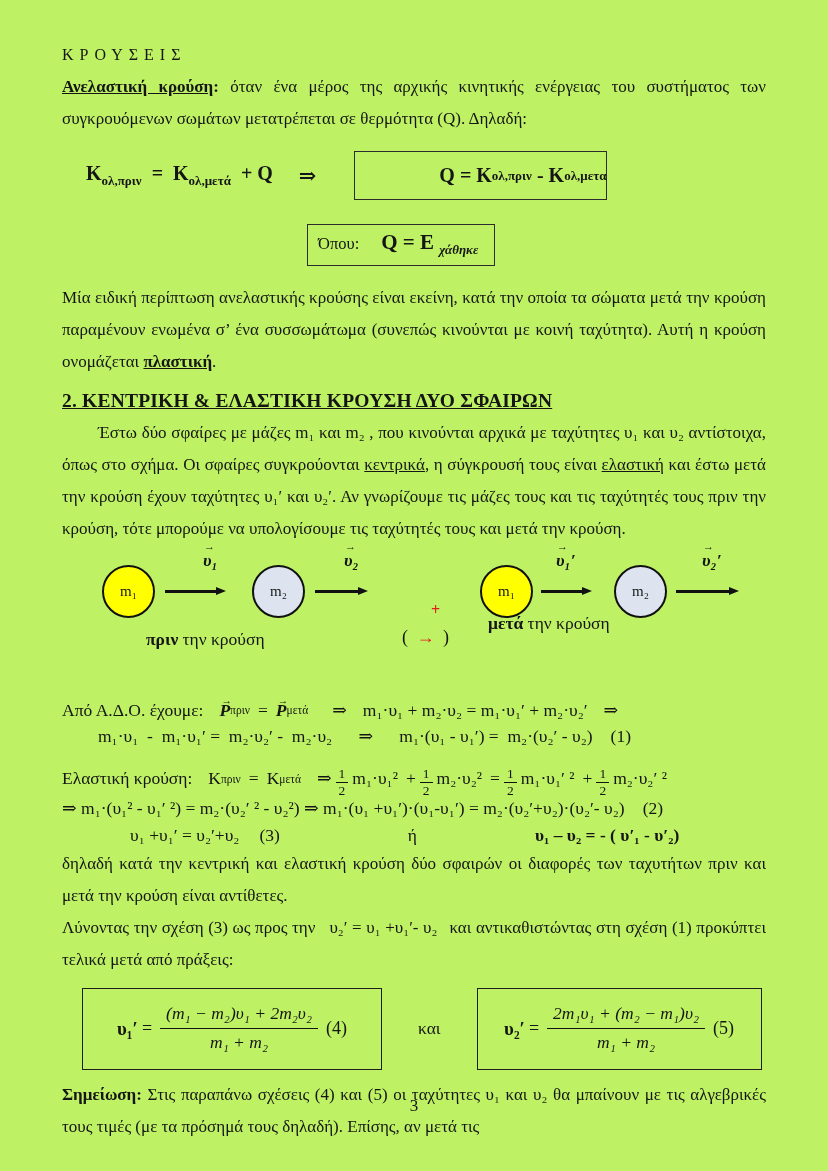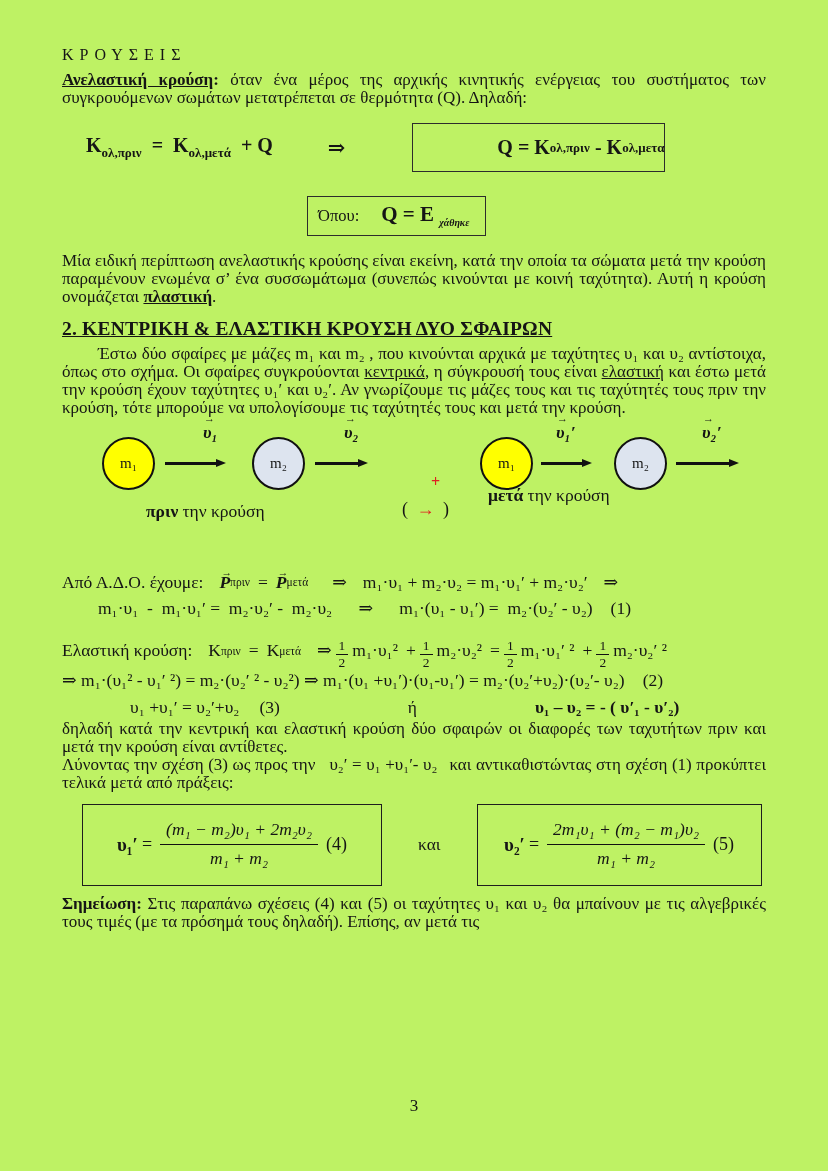--- a/index.html
+++ b/index.html
@@ -10,48 +10,48 @@
     margin:0 auto;
     background:#bef264;
     color:#151515;
     font-family:"Liberation Serif","DejaVu Serif",serif;
     overflow:hidden;
   }
   .content { padding:46px 62px 0 62px; }
 
   .doc-title { font-size:16px; letter-spacing:6px; margin-bottom:7px; }
 
-  .para { font-size:17px; line-height:18px; text-align:justify; }
+  .para { font-size:17px; line-height:32px; text-align:justify; }
   .bold { font-weight:bold; }
   .ul { text-decoration:underline; }
   .indent { text-indent:36px; }
   .pre { white-space:pre-wrap; }
 
   
-  .eq-row { display:flex; align-items:center; margin:16px 0 0 24px;gap:29px; }
+  .eq-row { display:flex; align-items:center; margin:16px 0 0 24px; }
   .eq-math { font-weight:bold; font-size:20px; }
   .sb { font-size:13px; vertical-align:-5px; }
   .sb-sm { font-size:11.5px; vertical-align:-4px; }
   .implies { font-weight:bold; font-size:21px; margin:0 0 0 26px; }
   .eq-box {
     border:1.6px solid #2c2c2c;
     margin-left:38px;
     width:253px; height:49px;
     display:flex; align-items:center; justify-content:flex-end;
     font-weight:bold; font-size:20px;
   }
   .where-box {
     border:1.4px solid #2c2c2c;
     display:inline-flex; align-items:baseline;
     margin:24px 0 0 245px;
     padding:5px 16px 7px 10px;
   }
   .where-label { font-size:16.5px; }
   .where-eq { font-weight:bold; font-size:21px; margin-left:22px; }
-  .where-sub { font-weight:bold; font-style:italic; font-size:10px; vertical-align:-5px; }
+  .where-sub { font-weight:bold; font-style:italic; font-size:13px; vertical-align:-5px; }
 
   .p-plastic { margin-top:16px; }
 
   .h2 { margin-top:12px; font-size:19.5px; font-weight:bold; text-decoration:underline; letter-spacing:0.2px; }
   .p-setup { margin-top:5px; }
 
   
   .diagram { position:relative; height:118px; margin-top:8px; font-size:17px; }
   .ball {
     position:absolute; width:53px; height:53px; border-radius:50%;

